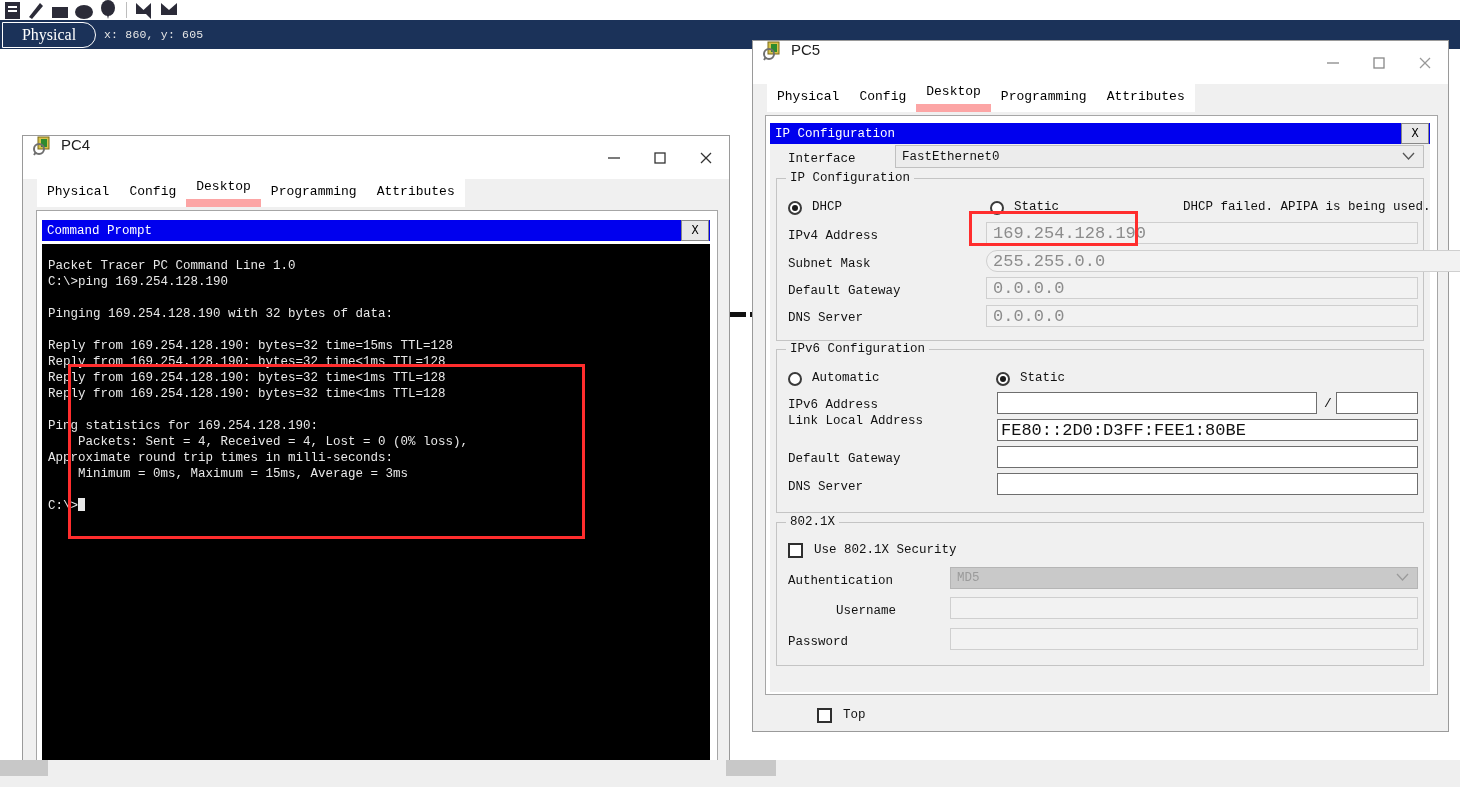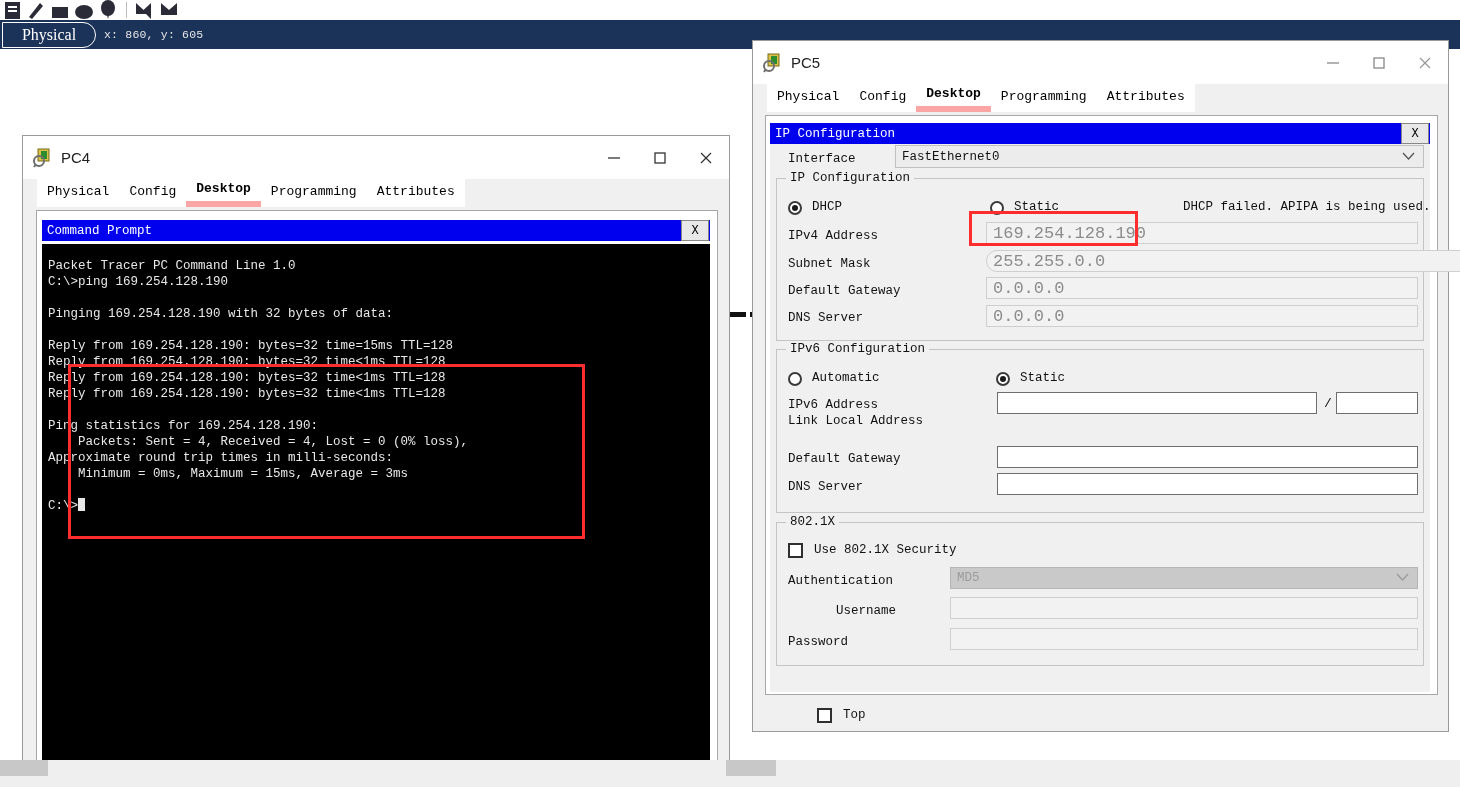--- a/index.html
+++ b/index.html
@@ -45,41 +45,41 @@
 
   
   .link-mark{position:absolute;background:#111;height:5px;}
 
   
   .pt-window{
     position:absolute;background:#f0f0f0;border:1px solid #9a9a9a;
     box-sizing:border-box;
   }
   .win-titlebar{
-    height:43px;background:#ffffff;display:flex;align-items:center;
+    height:43px;background:#ffffff;display:flex;align-items:flex-start;
     box-sizing:border-box;padding-left:10px;
   }
   .win-icon{width:20px;height:20px;position:relative;margin-right:8px;flex:0 0 auto;}
   .win-title{font-size:15px;color:#222;font-family:"Liberation Sans",sans-serif;}
   .win-ctrls{margin-left:auto;display:flex;align-items:center;height:43px;}
   .win-btn{width:46px;height:43px;display:flex;align-items:center;justify-content:center;}
   .win-btn svg{display:block;}
 
   
   .tabrow{
     display:flex;align-items:flex-end;background:#f0f0f0;
     padding-left:14px;height:28px;box-sizing:border-box;
   }
   .tabstrip-bg{background:#ffffff;display:flex;align-items:flex-end;height:28px;}
   .tab{
     font-family:"Liberation Mono", monospace;font-size:13px;color:#000;
     padding:4px 10px 5px 10px;border-bottom:3px solid transparent;
     background:#ffffff;white-space:nowrap;
   }
-  .tab.active{border-bottom:6px solid #fca5a5;font-weight:bold;}
+  .tab.active{border-bottom:8px solid #fca5a5;}
 
   
   .inner-panel{
     background:#ffffff;border:1px solid #a6a6a6;box-sizing:border-box;
     position:relative;
   }
 
   
   .subwin-header{
     background:#0000ee;height:21px;display:flex;align-items:center;
@@ -381,20 +381,23 @@
       <div class="frm-label" style="left:18px;top:254px;">IPv6 Address</div>
       <div class="field rw" style="left:227px;top:248px;width:320px;height:22px;">
         <span></span>
       </div>
       <div class="slash" style="left:554px;top:252px;">/</div>
       <div class="field rw" style="left:566px;top:248px;width:82px;height:22px;">
         <span></span>
       </div>
 
       <div class="frm-label" style="left:18px;top:270px;">Link Local Address</div>
+      <div class="field rw" style="left:227px;top:275px;width:421px;height:22px;padding-left:3px;">
+        <span>FE80::2D0:D3FF:FEE1:80BE</span>
+      </div>
 
       <div class="frm-label" style="left:18px;top:308px;">Default Gateway</div>
       <div class="field rw" style="left:227px;top:302px;width:421px;height:22px;">
         <span></span>
       </div>
 
       <div class="frm-label" style="left:18px;top:336px;">DNS Server</div>
       <div class="field rw" style="left:227px;top:329px;width:421px;height:22px;">
         <span></span>
       </div>

